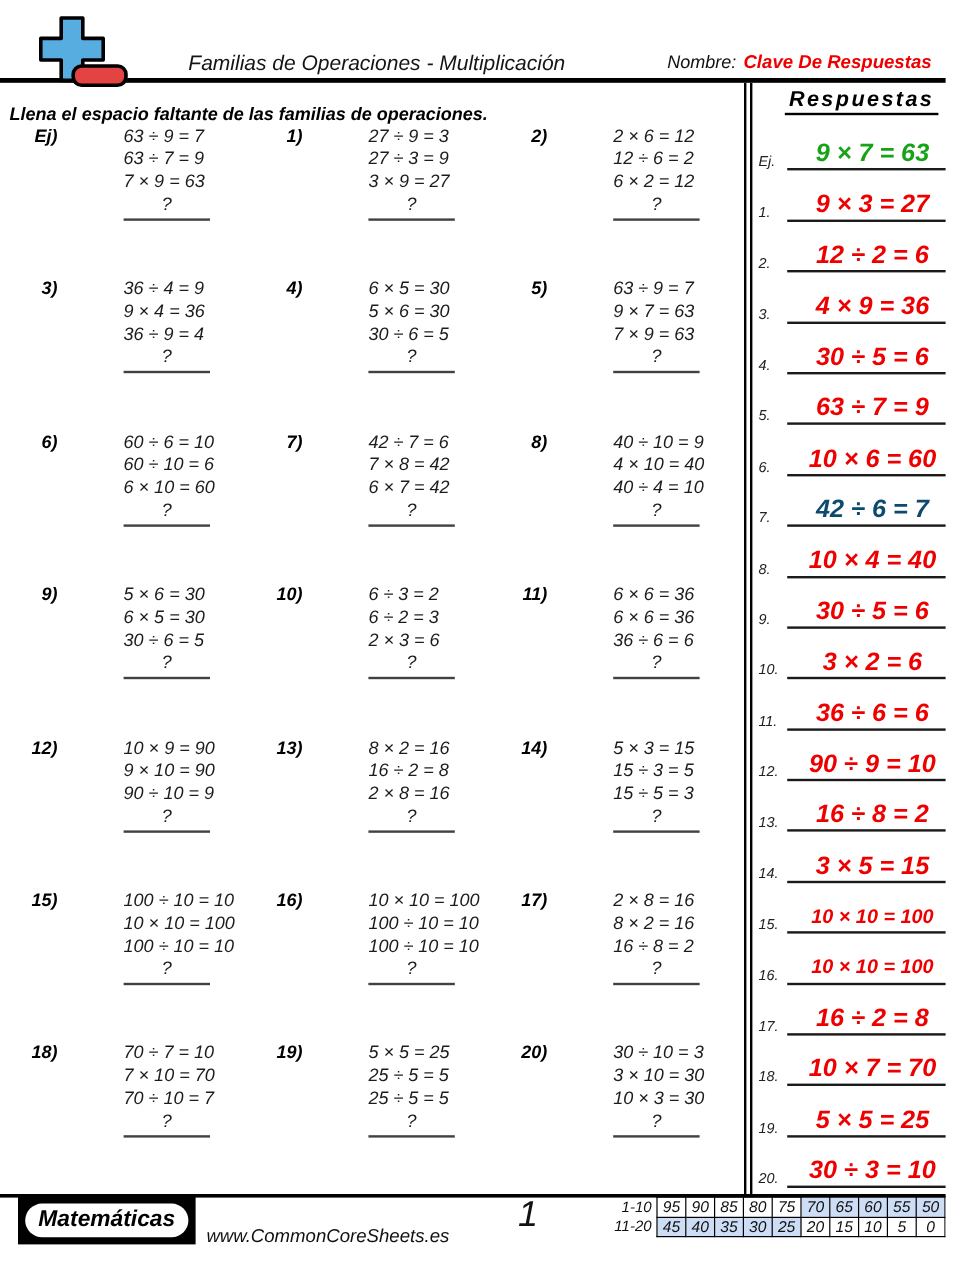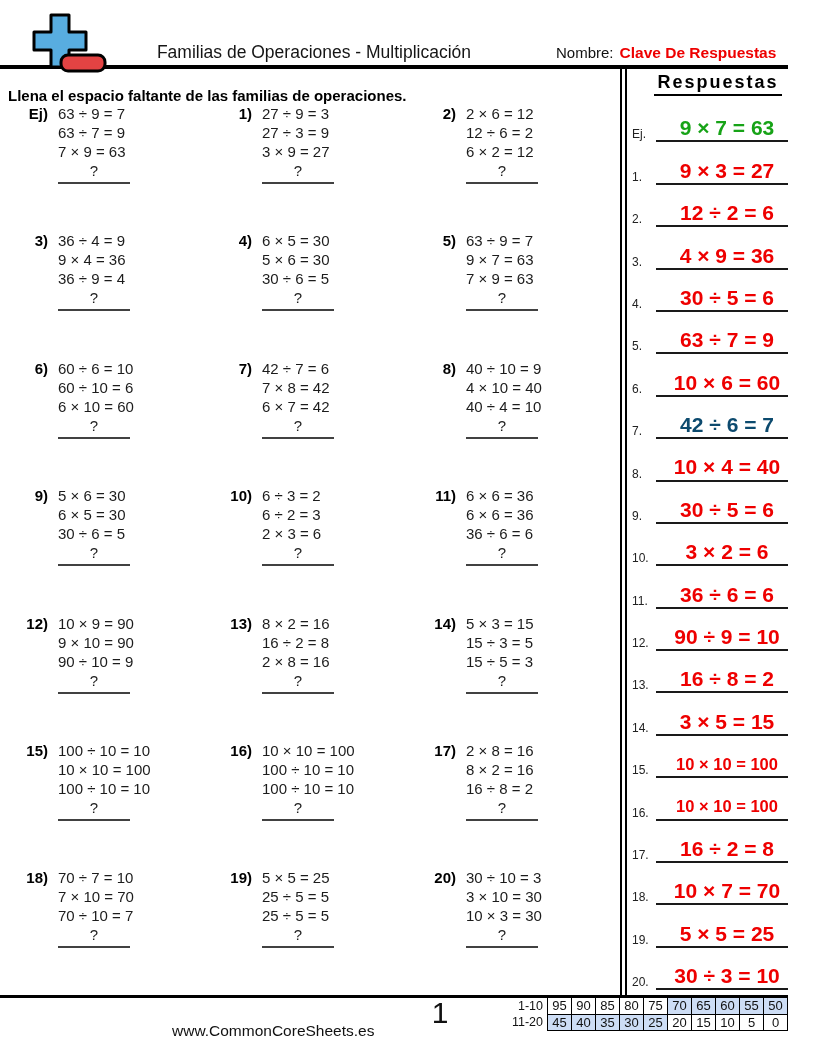--- a/index.html
+++ b/index.html
@@ -1,32 +1,32 @@
 <!DOCTYPE html>
 <html><head>
 <meta charset="utf-8">
 <style>
   html,body{margin:0;padding:0;background:#fff;}
   .page{position:relative;width:788px;height:1056px;background:#fff;overflow:hidden;
-        font-family:"Liberation Sans","DejaVu Sans",sans-serif;color:#111;}
+        font-family:"Liberation Sans","DejaVu Sans",sans-serif;color:#111;font-style:italic;}
 
   
   .logo{position:absolute;left:28px;top:12px;z-index:3;}
   .title{position:absolute;left:100px;right:260px;top:42px;text-align:center;
          font-size:17.5px;color:#151515;white-space:nowrap;}
   .name-row{position:absolute;left:556px;top:44px;display:flex;align-items:baseline;gap:6px;white-space:nowrap;}
   .name-label{font-size:15px;color:#111;}
   .name-value{font-size:15.5px;font-weight:bold;}
   .header-rule{position:absolute;left:0;top:65px;width:816px;height:3.5px;background:#000;z-index:2;}
   .instruction{position:absolute;left:8px;top:71px;font-size:15px;font-weight:bold;color:#000;margin-top:16px;}
 
   
   .problems-grid{position:absolute;left:0;top:95px;width:612px;display:grid;
                  grid-template-columns:repeat(3,204px);grid-auto-rows:127.4px;}
-  .problem{display:flex;align-items:flex-start;padding-top:9px;box-sizing:border-box;}
+  .problem{display:flex;align-items:flex-start;padding-top:9px;box-sizing:border-box;gap:45px;}
   .pnum{width:48px;text-align:right;font-weight:bold;font-size:15px;line-height:19px;flex:none;color:#000;}
   .pbody{margin-left:10px;}
   .eq{font-size:15px;line-height:19px;color:#1c1c1c;white-space:nowrap;}
   .blank{width:72px;text-align:center;border-bottom:2px solid #414141;
          font-size:15px;line-height:17px;padding-bottom:3px;margin-top:1px;color:#1c1c1c;}
 
   
   .answers-sep{position:absolute;left:620px;top:69px;height:927px;width:0;border-left:7px double #000;}
   .answers-title-wrap{position:absolute;left:632px;top:72px;width:172px;text-align:center;}
   .answers-title{display:inline-block;font-weight:bold;font-size:18px;letter-spacing:2px;
@@ -344,20 +344,23 @@
         <span class="ans-label">19.</span>
         <div class="ans-line" style="color: rgb(238, 0, 0);">5 × 5 = 25</div>
       </div>
       <div class="ans-row">
         <span class="ans-label">20.</span>
         <div class="ans-line" style="color: rgb(238, 0, 0);">30 ÷ 3 = 10</div>
       </div>
     </div>
 
   <div class="footer-rule"></div>
+  <div class="brand-badge">
+    <span class="brand-pill">Matemáticas</span>
+  </div>
   <div class="website">www.CommonCoreSheets.es</div>
   <div class="page-number">1</div>
   <table class="grade-table">
     <tbody>
         <tr>
       <td class="glabel">1-10</td>
     <td class="gcell">95</td>
           <td class="gcell">90</td>
           <td class="gcell">85</td>
           <td class="gcell">80</td>

